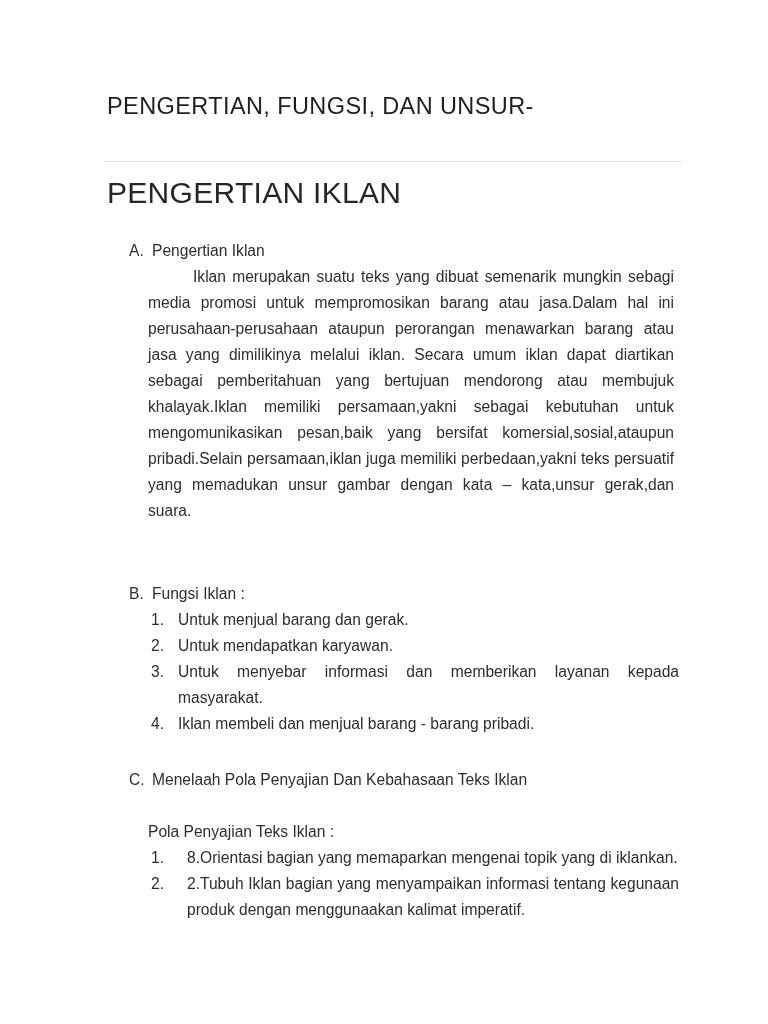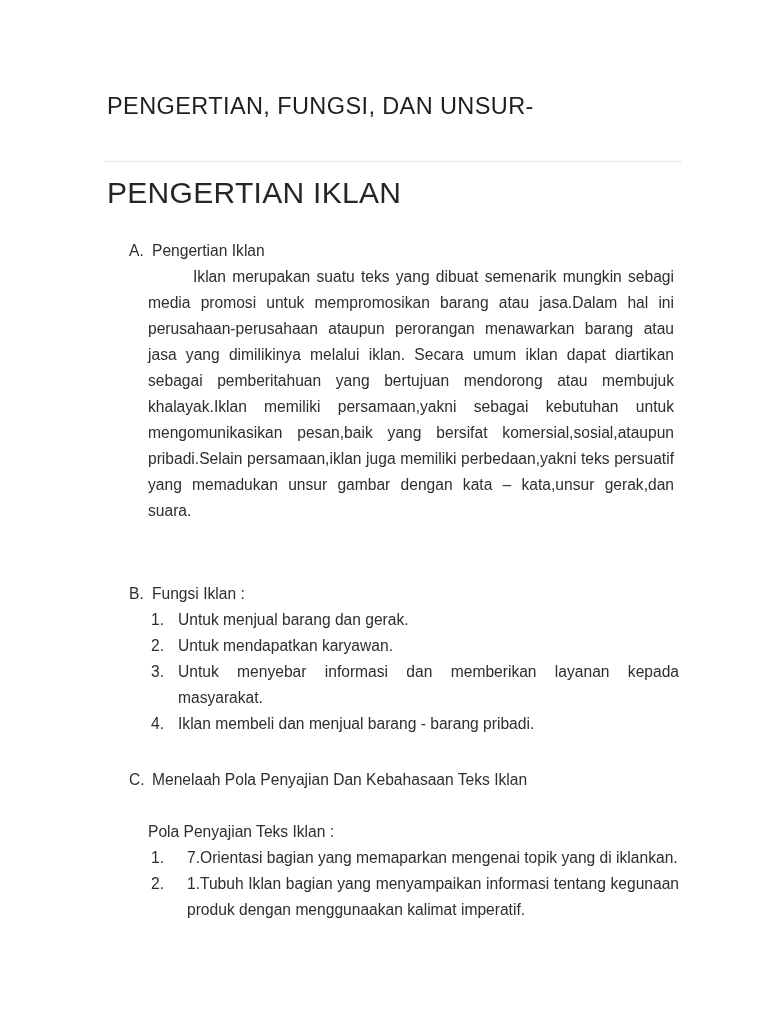--- a/index.html
+++ b/index.html
@@ -155,21 +155,21 @@
   <div class="block body-text" style="top:767px;">
     <div class="item-head">
       <span class="item-letter">C.</span>
       <span>Menelaah Pola Penyajian Dan Kebahasaan Teks Iklan</span>
     </div>
   </div>
   <div class="sub-label body-text" style="top:819px;">Pola Penyajian Teks Iklan :</div>
   <ol class="list wide body-text" style="top:845px;">
     <li>
       <span class="num">1.</span>
-      <span class="txt">7.Orientasi bagian yang memaparkan mengenai topik yang di iklankan.</span>
+      <span class="txt">8.Orientasi bagian yang memaparkan mengenai topik yang di iklankan.</span>
     </li>
     <li>
       <span class="num">2.</span>
-      <span class="txt">1.Tubuh Iklan bagian yang menyampaikan informasi tentang kegunaan produk dengan menggunaakan kalimat imperatif.</span>
+      <span class="txt">2.Tubuh Iklan bagian yang menyampaikan informasi tentang kegunaan produk dengan menggunaakan kalimat imperatif.</span>
     </li>
   </ol>
 
 </div>
 
 </body></html>

